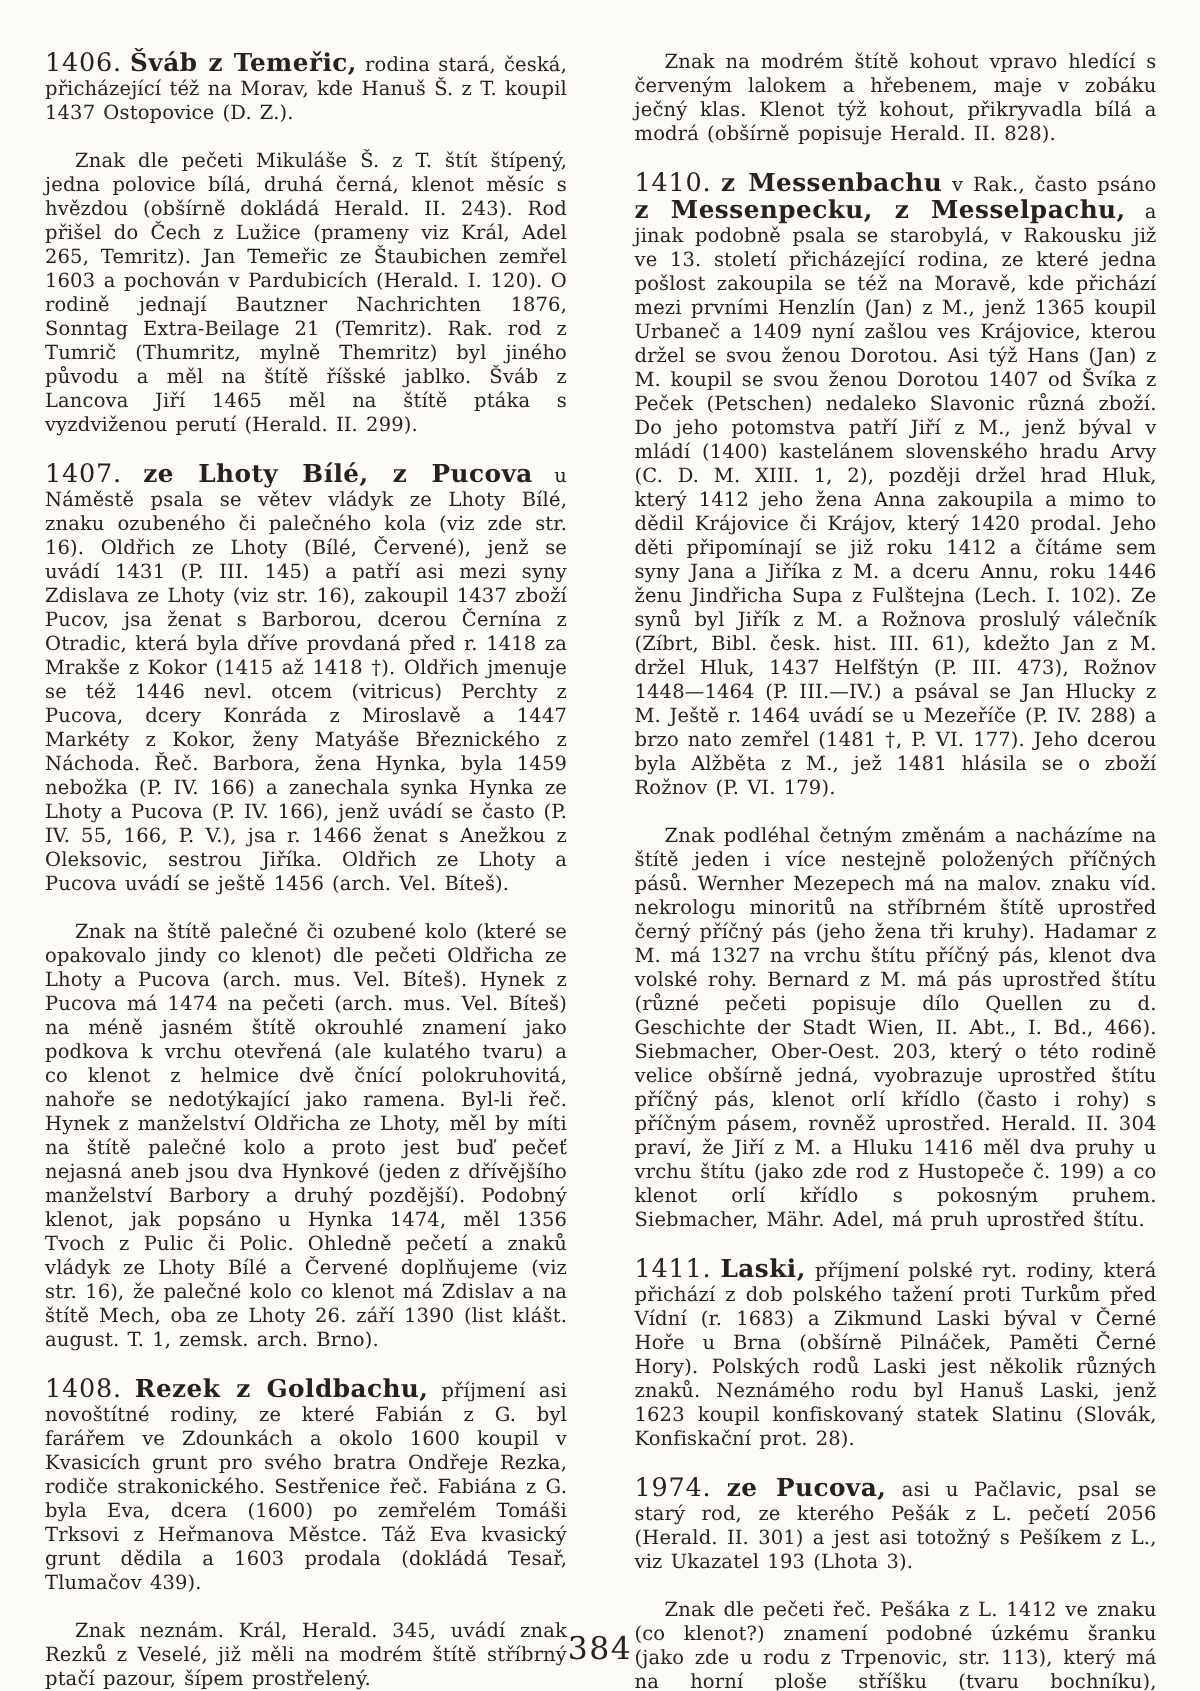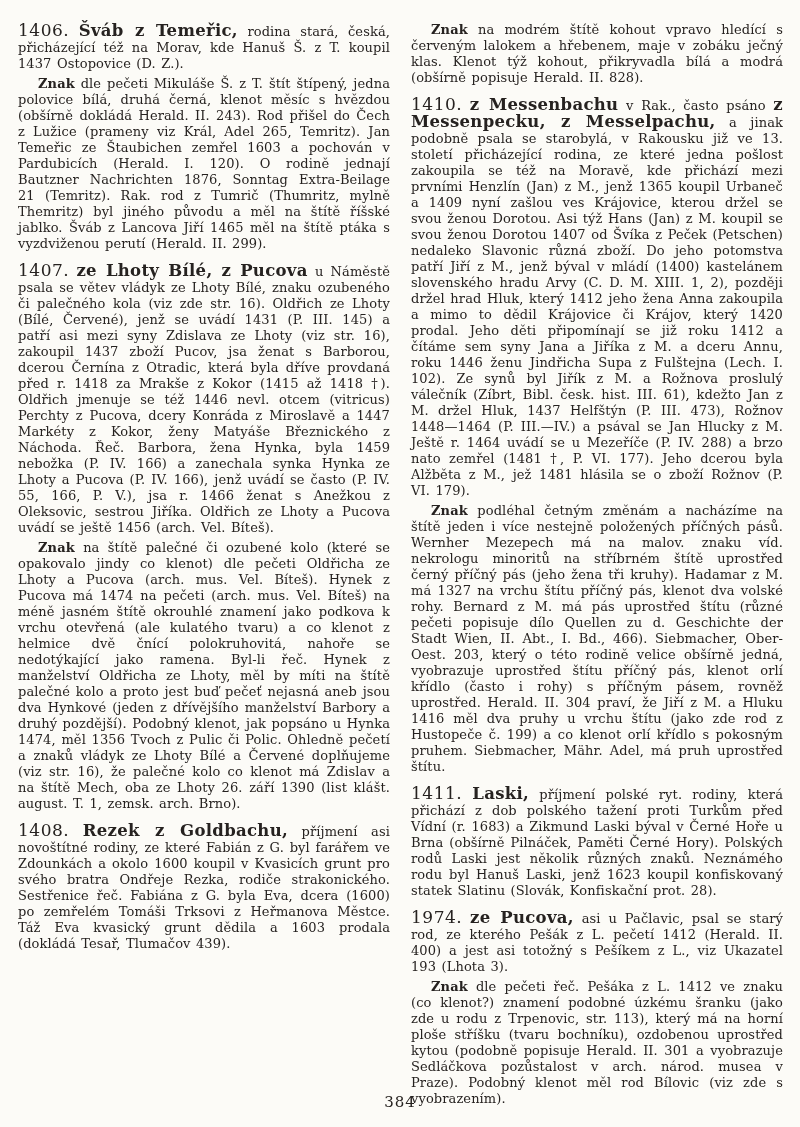--- a/index.html
+++ b/index.html
@@ -23,41 +23,41 @@
     gap: 13px;
   }
   .col {
     width: 380px;
     font-size: 13px;
     line-height: 16px;
     text-align: justify;
     letter-spacing: 0.1px;
     word-spacing: 1.2px;
   }
-  p { margin: 4px; }
+  p { margin: 16px; }
   .entry { margin-top: 10px; }
   .entry.first { margin-top: 0; }
   .znak-para { text-indent: 20px; }
   .num {
     font-size: 17px;
     letter-spacing: 0.5px;
   }
   .nm {
     font-size: 16.5px;
     font-weight: bold;
     letter-spacing: 0.3px;
   }
-  .lead { font-weight: bold; }
+  .lead { font-weight: normal; }
   .pagenum {
     position: absolute;
     left: 0;
     right: 0;
     bottom: 16px;
     text-align: center;
-    font-size: 15px;
+    font-size: 21px;
     letter-spacing: 1px;
   }
 </style>
 </head>
 <body>
 
 <div class="sheet">
   <div class="cols">
 
     <div class="col">
@@ -67,40 +67,41 @@
         <p class="znak-para"><span class="lead">Znak</span><span> dle pečeti Mikuláše Š. z T. štít štípený, jedna polovice bílá, druhá černá, klenot měsíc s hvězdou (obšírně dokládá Herald. II. 243). Rod přišel do Čech z Lužice (prameny viz Král, Adel 265, Temritz). Jan Temeřic ze Štaubichen zemřel 1603 a pochován v Pardubicích (Herald. I. 120). O rodině jednají Bautzner Nachrichten 1876, Sonntag Extra-Beilage 21 (Temritz). Rak. rod z Tumrič (Thumritz, mylně Themritz) byl jiného původu a měl na štítě říšské jablko. Šváb z Lancova Jiří 1465 měl na štítě ptáka s vyzdviženou perutí (Herald. II. 299).</span></p>
       </section>
 
       <section class="entry">
         <p class="head-para"><span class="num">1407.</span> <span class="nm">ze Lhoty Bílé, z Pucova</span><span> u Náměstě psala se větev vládyk ze Lhoty Bílé, znaku ozubeného či palečného kola (viz zde str. 16). Oldřich ze Lhoty (Bílé, Červené), jenž se uvádí 1431 (P. III. 145) a patří asi mezi syny Zdislava ze Lhoty (viz str. 16), zakoupil 1437 zboží Pucov, jsa ženat s Barborou, dcerou Černína z Otradic, která byla dříve provdaná před r. 1418 za Mrakše z Kokor (1415 až 1418 †). Oldřich jmenuje se též 1446 nevl. otcem (vitricus) Perchty z Pucova, dcery Konráda z Miroslavě a 1447 Markéty z Kokor, ženy Matyáše Březnického z Náchoda. Řeč. Barbora, žena Hynka, byla 1459 nebožka (P. IV. 166) a zanechala synka Hynka ze Lhoty a Pucova (P. IV. 166), jenž uvádí se často (P. IV. 55, 166, P. V.), jsa r. 1466 ženat s Anežkou z Oleksovic, sestrou Jiříka. Oldřich ze Lhoty a Pucova uvádí se ještě 1456 (arch. Vel. Bíteš).</span></p>
         <p class="znak-para"><span class="lead">Znak</span><span> na štítě palečné či ozubené kolo (které se opakovalo jindy co klenot) dle pečeti Oldřicha ze Lhoty a Pucova (arch. mus. Vel. Bíteš). Hynek z Pucova má 1474 na pečeti (arch. mus. Vel. Bíteš) na méně jasném štítě okrouhlé znamení jako podkova k vrchu otevřená (ale kulatého tvaru) a co klenot z helmice dvě čnící polokruhovitá, nahoře se nedotýkající jako ramena. Byl-li řeč. Hynek z manželství Oldřicha ze Lhoty, měl by míti na štítě palečné kolo a proto jest buď pečeť nejasná aneb jsou dva Hynkové (jeden z dřívějšího manželství Barbory a druhý pozdější). Podobný klenot, jak popsáno u Hynka 1474, měl 1356 Tvoch z Pulic či Polic. Ohledně pečetí a znaků vládyk ze Lhoty Bílé a Červené doplňujeme (viz str. 16), že palečné kolo co klenot má Zdislav a na štítě Mech, oba ze Lhoty 26. září 1390 (list klášt. august. T. 1, zemsk. arch. Brno).</span></p>
       </section>
 
       <section class="entry">
         <p class="head-para"><span class="num">1408.</span> <span class="nm">Rezek z Goldbachu,</span><span> příjmení asi novoštítné rodiny, ze které Fabián z G. byl farářem ve Zdounkách a okolo 1600 koupil v Kvasicích grunt pro svého bratra Ondřeje Rezka, rodiče strakonického. Sestřenice řeč. Fabiána z G. byla Eva, dcera (1600) po zemřelém Tomáši Trksovi z Heřmanova Městce. Táž Eva kvasický grunt dědila a 1603 prodala (dokládá Tesař, Tlumačov 439).</span></p>
+        <p class="znak-para"><span class="lead">Znak</span><span> neznám. Král, Herald. 345, uvádí znak Rezků z Veselé, již měli na modrém štítě stříbrný ptačí pazour, šípem prostřelený.</span></p>
       </section>
 
 
     </div>
 
     <div class="col">
 
       <p class="znak-para"><span class="lead">Znak</span><span> na modrém štítě kohout vpravo hledící s červeným lalokem a hřebenem, maje v zobáku ječný klas. Klenot týž kohout, přikryvadla bílá a modrá (obšírně popisuje Herald. II. 828).</span></p>
 
       <section class="entry">
         <p class="head-para"><span class="num">1410.</span> <span class="nm">z Messenbachu</span><span> v Rak., často psáno </span><span class="nm">z Messenpecku, z Messelpachu,</span><span> a jinak podobně psala se starobylá, v Rakousku již ve 13. století přicházející rodina, ze které jedna pošlost zakoupila se též na Moravě, kde přichází mezi prvními Henzlín (Jan) z M., jenž 1365 koupil Urbaneč a 1409 nyní zašlou ves Krájovice, kterou držel se svou ženou Dorotou. Asi týž Hans (Jan) z M. koupil se svou ženou Dorotou 1407 od Švíka z Peček (Petschen) nedaleko Slavonic různá zboží. Do jeho potomstva patří Jiří z M., jenž býval v mládí (1400) kastelánem slovenského hradu Arvy (C. D. M. XIII. 1, 2), později držel hrad Hluk, který 1412 jeho žena Anna zakoupila a mimo to dědil Krájovice či Krájov, který 1420 prodal. Jeho děti připomínají se již roku 1412 a čítáme sem syny Jana a Jiříka z M. a dceru Annu, roku 1446 ženu Jindřicha Supa z Fulštejna (Lech. I. 102). Ze synů byl Jiřík z M. a Rožnova proslulý válečník (Zíbrt, Bibl. česk. hist. III. 61), kdežto Jan z M. držel Hluk, 1437 Helfštýn (P. III. 473), Rožnov 1448—1464 (P. III.—IV.) a psával se Jan Hlucky z M. Ještě r. 1464 uvádí se u Mezeříče (P. IV. 288) a brzo nato zemřel (1481 †, P. VI. 177). Jeho dcerou byla Alžběta z M., jež 1481 hlásila se o zboží Rožnov (P. VI. 179).</span></p>
         <p class="znak-para"><span class="lead">Znak</span><span> podléhal četným změnám a nacházíme na štítě jeden i více nestejně položených příčných pásů. Wernher Mezepech má na malov. znaku víd. nekrologu minoritů na stříbrném štítě uprostřed černý příčný pás (jeho žena tři kruhy). Hadamar z M. má 1327 na vrchu štítu příčný pás, klenot dva volské rohy. Bernard z M. má pás uprostřed štítu (různé pečeti popisuje dílo Quellen zu d. Geschichte der Stadt Wien, II. Abt., I. Bd., 466). Siebmacher, Ober-Oest. 203, který o této rodině velice obšírně jedná, vyobrazuje uprostřed štítu příčný pás, klenot orlí křídlo (často i rohy) s příčným pásem, rovněž uprostřed. Herald. II. 304 praví, že Jiří z M. a Hluku 1416 měl dva pruhy u vrchu štítu (jako zde rod z Hustopeče č. 199) a co klenot orlí křídlo s pokosným pruhem. Siebmacher, Mähr. Adel, má pruh uprostřed štítu.</span></p>
       </section>
 
       <section class="entry">
         <p class="head-para"><span class="num">1411.</span> <span class="nm">Laski,</span><span> příjmení polské ryt. rodiny, která přichází z dob polského tažení proti Turkům před Vídní (r. 1683) a Zikmund Laski býval v Černé Hoře u Brna (obšírně Pilnáček, Paměti Černé Hory). Polských rodů Laski jest několik různých znaků. Neznámého rodu byl Hanuš Laski, jenž 1623 koupil konfiskovaný statek Slatinu (Slovák, Konfiskační prot. 28).</span></p>
       </section>
 
       <section class="entry">
-        <p class="head-para"><span class="num">1974.</span> <span class="nm">ze Pucova,</span><span> asi u Pačlavic, psal se starý rod, ze kterého Pešák z L. pečetí 1412 (Herald. II. 400) a jest asi totožný s Pešíkem z L., viz Ukazatel 193 (Lhota 3).</span></p>
+        <p class="head-para"><span class="num">1974.</span> <span class="nm">ze Pucova,</span><span> asi u Pačlavic, psal se starý rod, ze kterého Pešák z L. pečetí 2056 (Herald. II. 301) a jest asi totožný s Pešíkem z L., viz Ukazatel 193 (Lhota 3).</span></p>
         <p class="znak-para"><span class="lead">Znak</span><span> dle pečeti řeč. Pešáka z L. 1412 ve znaku (co klenot?) znamení podobné úzkému šranku (jako zde u rodu z Trpenovic, str. 113), který má na horní ploše stříšku (tvaru bochníku), ozdobenou uprostřed kytou (podobně popisuje Herald. II. 301 a vyobrazuje Sedláčkova pozůstalost v arch. národ. musea v Praze). Podobný klenot měl rod Bílovic (viz zde s vyobrazením).</span></p>
       </section>
 
     </div>
   </div>
 
   <div class="pagenum">384</div>
 </div>
 
 </body></html>

